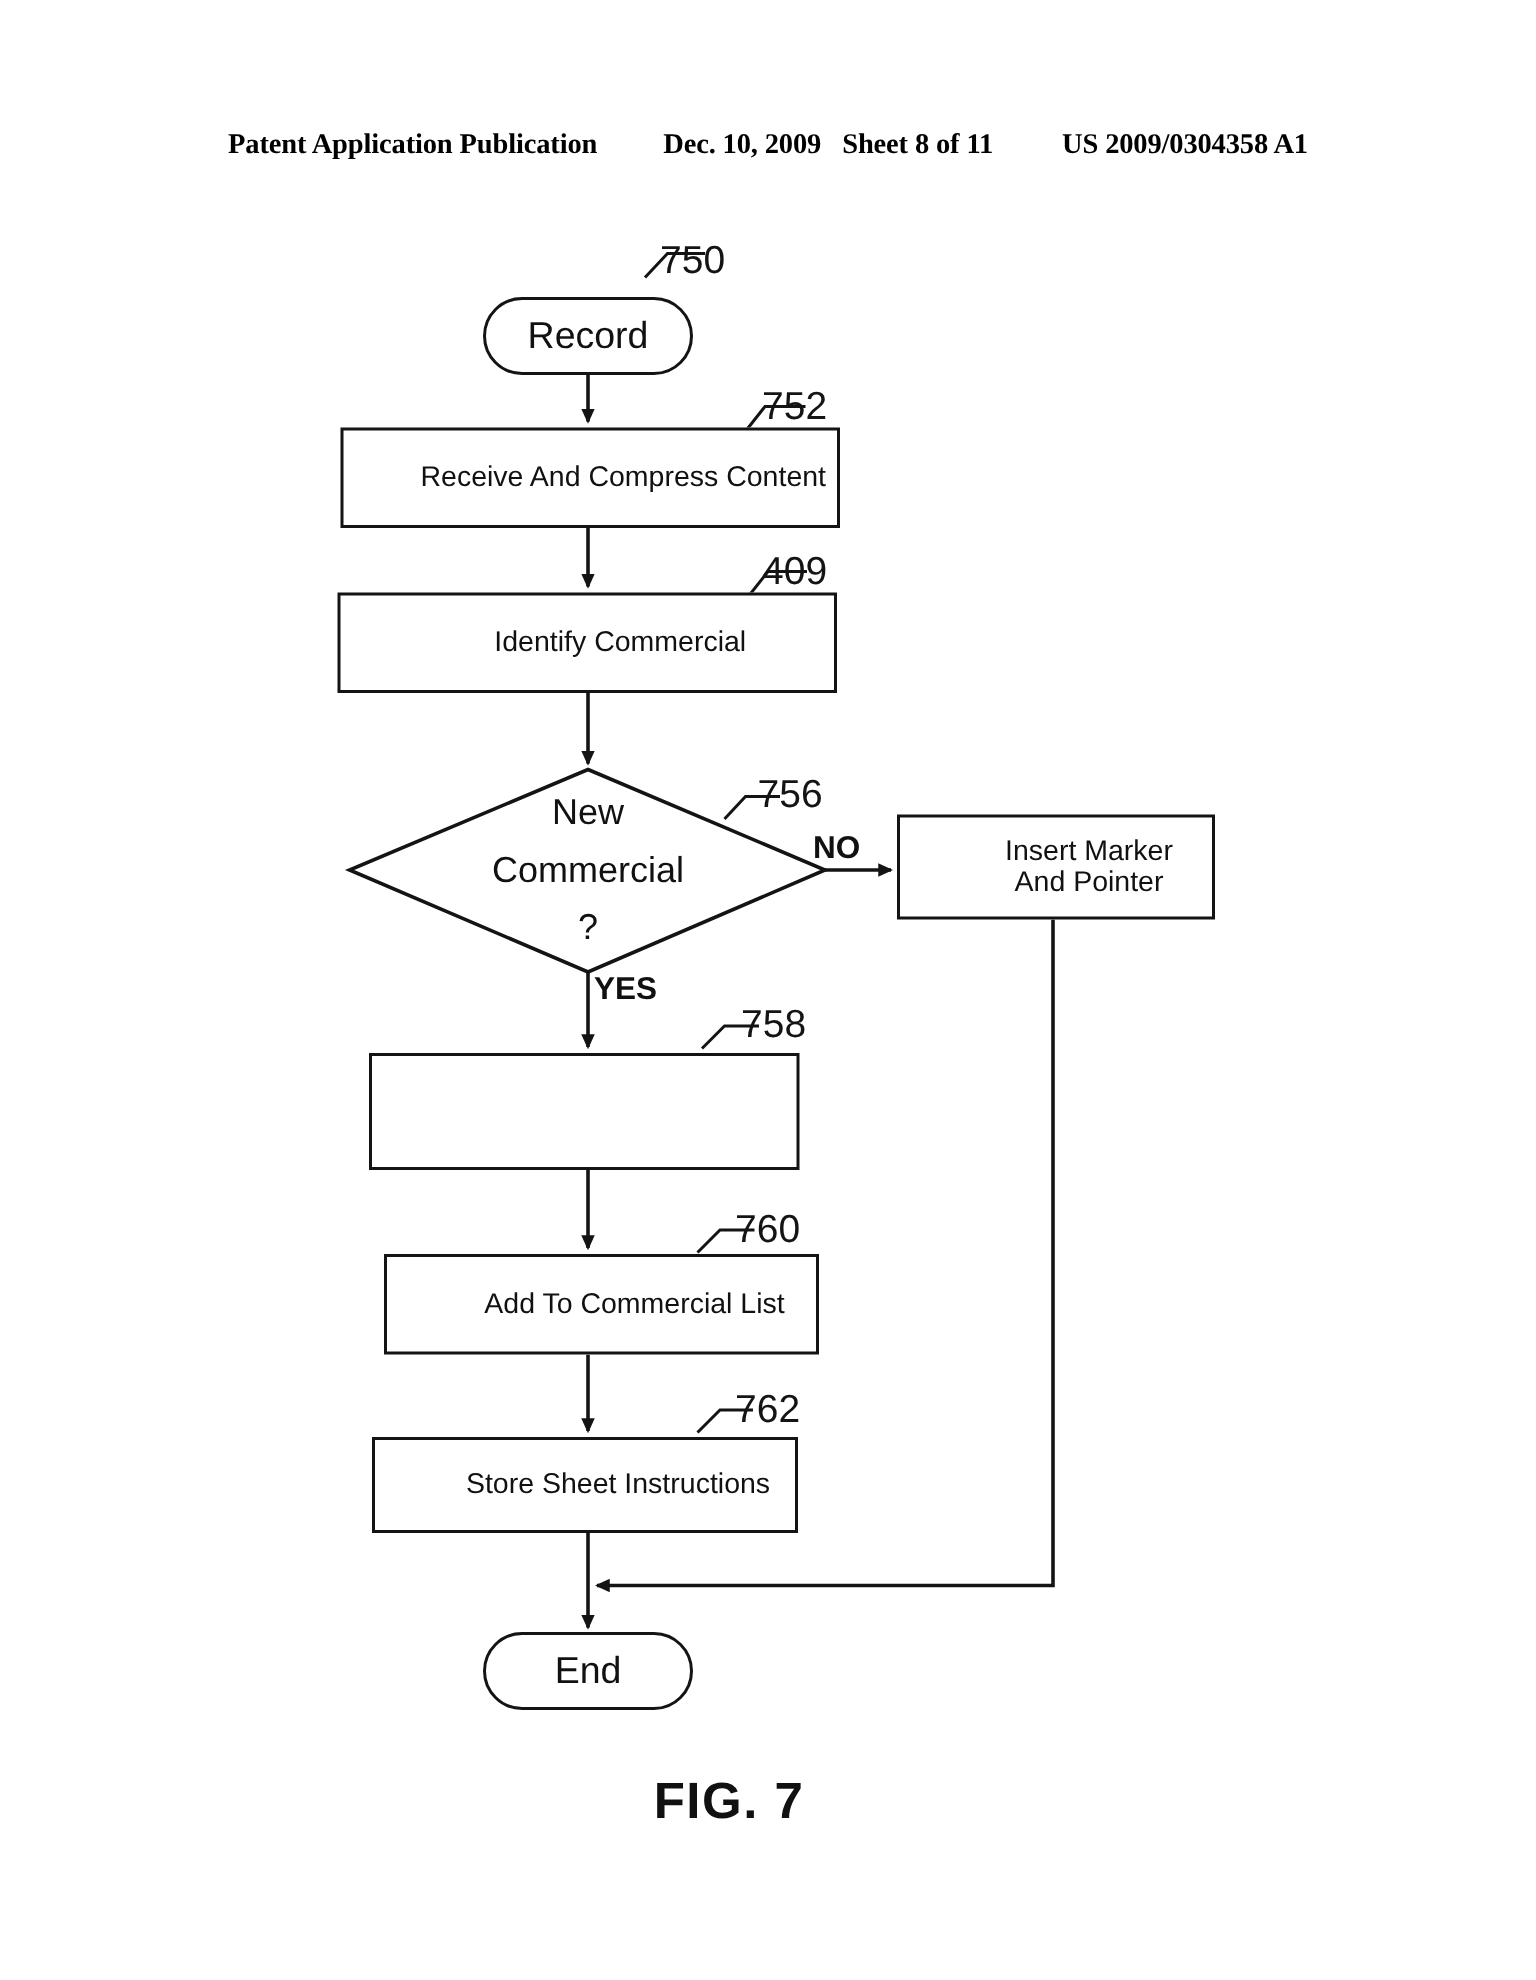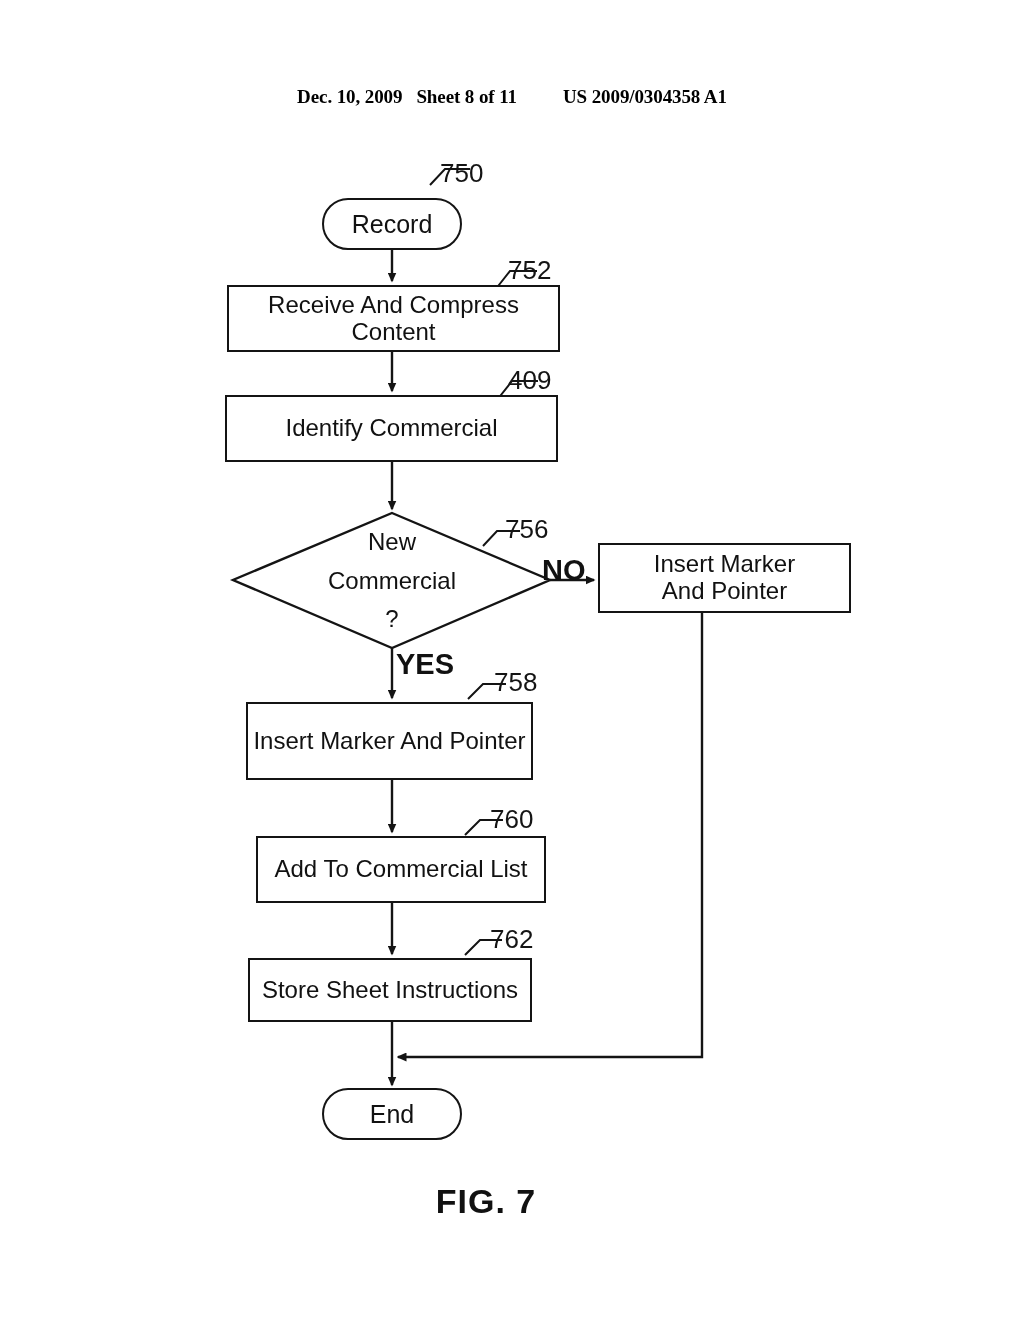--- a/index.html
+++ b/index.html
@@ -59,41 +59,42 @@
   }
   .node-terminal {
     border: 2px solid #141414;
     border-radius: 34px;
     background: #fff;
     font-size: 25px;
   }
   .node-process {
     border: 2px solid #141414;
     background: #fff;
-    font-size: 24px;
+    font-size: 19px;
+    padding-left: 44px;
   }
   .node-decision-label {
     background: transparent;
     font-size: 24px;
   }
 
   
   .ref-num {
     position: absolute;
     font-family: "Liberation Sans", sans-serif;
     font-size: 26px;
     color: #141414;
     white-space: nowrap;
   }
 
   
   .branch-label {
     position: absolute;
     font-family: "Liberation Sans", sans-serif;
-    font-size: 29px;
+    font-size: 21px;
     font-weight: bold;
     color: #111;
     white-space: nowrap;
   }
 
   
   #fig-caption {
     position: absolute;
     top: 1182px;
     left: 0;
@@ -104,20 +105,21 @@
     font-weight: bold;
     letter-spacing: 1px;
     color: #111;
     padding-left: 12px;
   }
 </style>
 </head>
 <body>
 
 <div id="patent-header">
+  <span class="hdr-pub">Patent Application Publication</span>
   <span class="hdr-date">Dec. 10, 2009</span>
   <span class="hdr-sheet">Sheet 8 of 11</span>
   <span class="hdr-num">US 2009/0304358 A1</span>
 </div>
 
 <svg id="figure-canvas" viewBox="0 0 1024 1320" xmlns="http://www.w3.org/2000/svg">
   <defs>
     <marker id="arrowhead" markerWidth="10" markerHeight="9" refX="8.5" refY="4.5" orient="auto" markerUnits="userSpaceOnUse">
       <path d="M0,0 L10,4.5 L0,9 z" fill="#141414"></path>
     </marker>
@@ -163,27 +165,26 @@
 <div class="node node-process" style="left:225px; top:395px; width:333px; height:67px;">
   <span>Identify Commercial</span>
 </div>
 
 <div class="node node-decision-label" style="left:282px; top:536px; width:220px; height:90px; flex-direction:column;gap:12px;">
   <span>New</span>
   <span>Commercial</span>
   <span>?</span>
 </div>
 
-<div class="node node-process" style="left:598px; top:543px; width:253px; height:70px; flex-direction:column;">
+<div class="node node-process" style="left:598px; top:543px; width:212px; height:70px; flex-direction:column;">
   <span>Insert Marker</span>
   <span>And Pointer</span>
 </div>
 
 <div class="node node-process" style="left:246px; top:702px; width:287px; height:78px; flex-direction:column;">
-  <span>Insert Marker And Pointer</span>
 </div>
 
 <div class="node node-process" style="left:256px; top:836px; width:290px; height:67px;">
   <span>Add To Commercial List</span>
 </div>
 
 <div class="node node-process" style="left:248px; top:958px; width:284px; height:64px;">
   <span>Store Sheet Instructions</span>
 </div>
 

